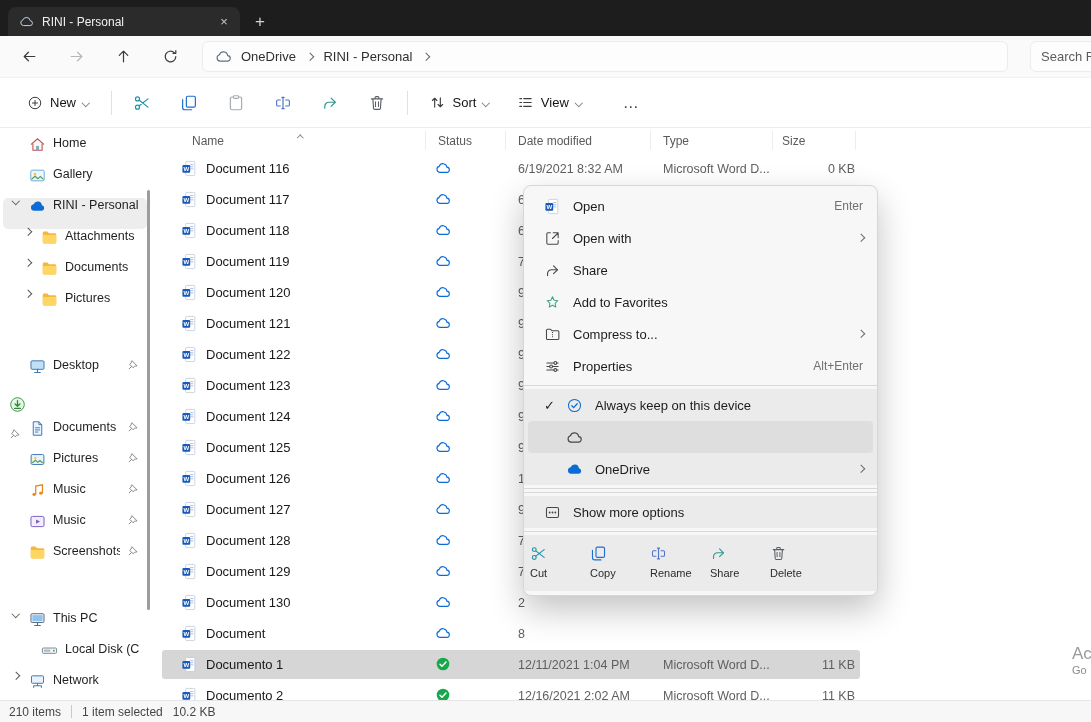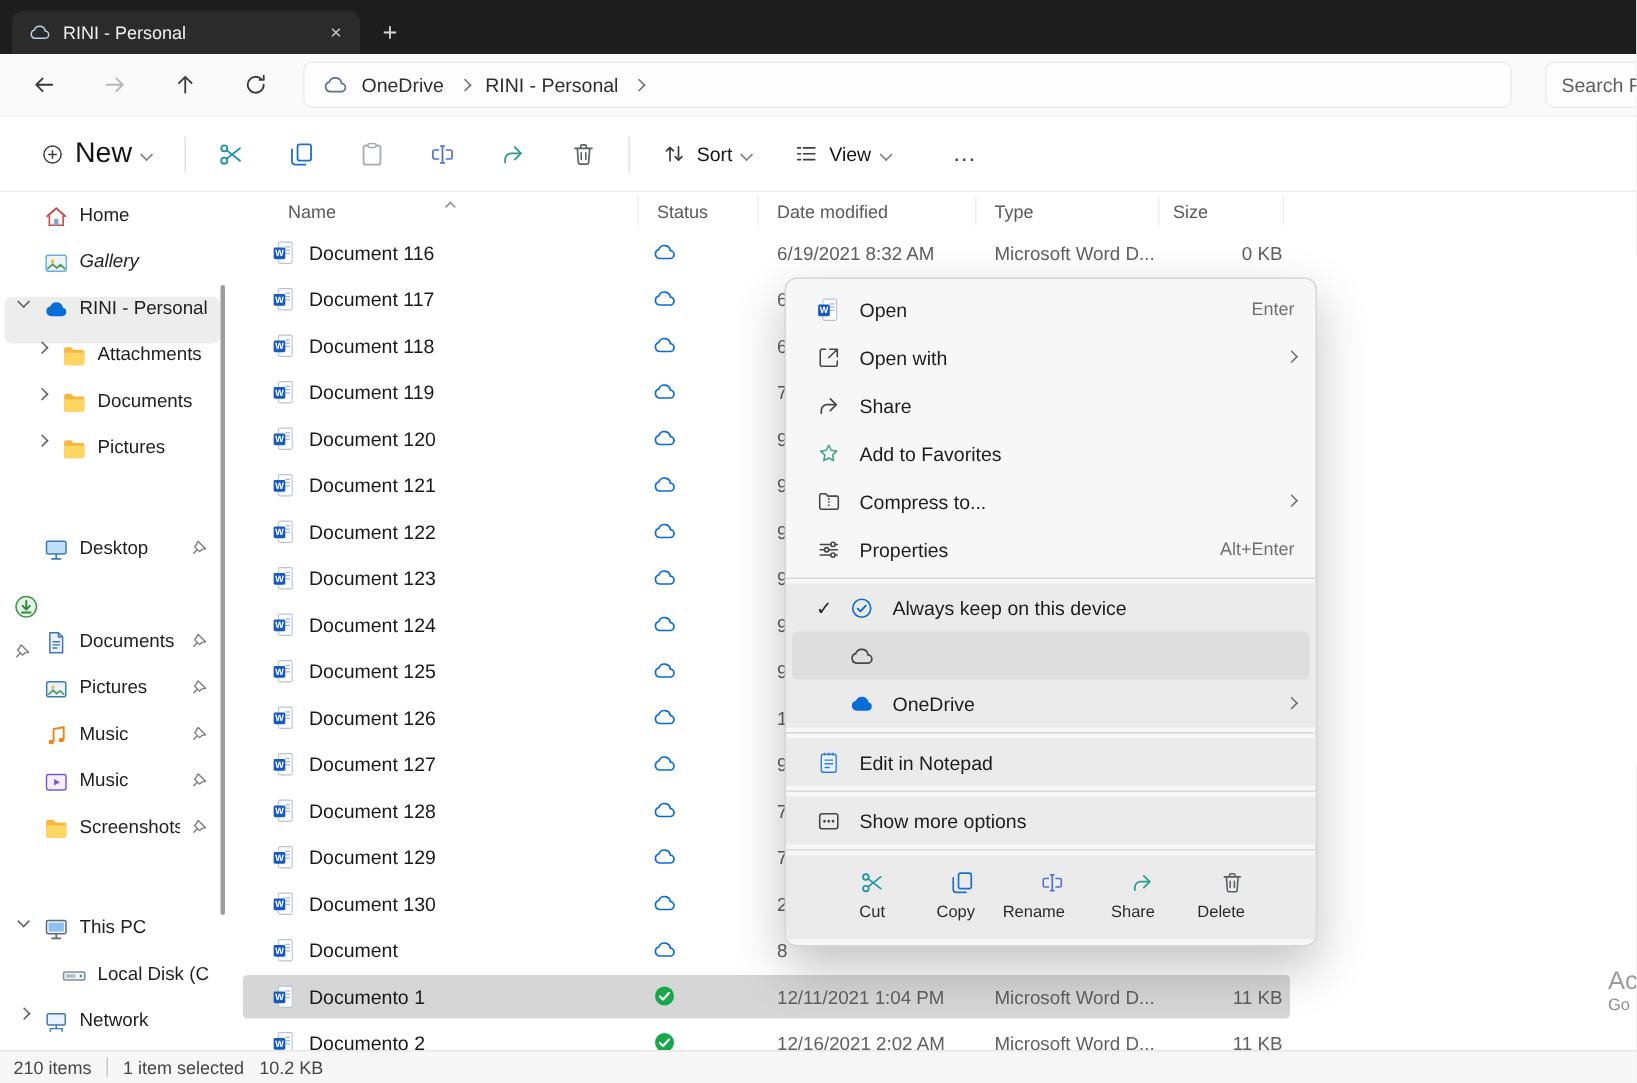--- a/index.html
+++ b/index.html
@@ -34,21 +34,21 @@
   .addressbar .icon{width:17px;height:17px;color:#5f7287}
   .crumb{white-space:nowrap}
   .bc-chev{color:#6a6a6a;display:inline-flex;padding:0 2px}
   .searchbox{position:absolute;left:1030px;top:5px;height:31px;width:140px;background:#fdfdfd;
              border:1px solid #ececec;border-radius:6px;display:flex;align-items:center;padding:0 10px;
              font-size:13px;color:#5c5c5c;white-space:nowrap;overflow:hidden}
 
   
   .toolbar{position:absolute;top:78px;left:0;width:100%;height:50px;background:#fff;border-bottom:1px solid #ececec;
            display:flex;align-items:center;padding-left:16px}
-  .tb-new{display:flex;align-items:center;gap:7px;padding:7px 11px;border-radius:5px;font-size:19px;color:#141414}
+  .tb-new{display:flex;align-items:center;gap:7px;padding:7px 11px;border-radius:5px;font-size:13px;color:#141414}
   .tb-new .icon{color:#3d3d3d}
   .tb-chev{color:#7a7a7a;display:inline-flex}
   .tb-sep{width:1px;height:24px;background:#e1e1e1;margin:0 11px}
   #tb-actions{display:flex;align-items:center;gap:9px}
   .tb-btn{width:38px;height:34px;display:flex;align-items:center;justify-content:center;border-radius:5px}
   .tb-btn .icon{width:18px;height:18px}
   .tb-drop{display:flex;align-items:center;gap:7px;padding:7px 10px;border-radius:5px;font-size:13px;color:#141414;margin-right:8px}
   .tb-drop .icon{width:17px;height:17px;color:#3d3d3d}
   .tb-more{width:36px;height:34px;display:flex;align-items:center;justify-content:center;color:#3d3d3d;
            font-size:16px;letter-spacing:1px;margin-left:14px}
@@ -90,21 +90,21 @@
   .menu-section.tinted{background:#ebebeb}
   .menu-item{height:32px;display:flex;align-items:center;gap:12px;padding:0 14px 0 20px}
   .menu-item .icon{width:17px;height:17px;color:#474747}
   .mi-label{flex:1;white-space:nowrap}
   .mi-right{color:#707070;font-size:12px;display:flex;align-items:center}
   .mi-right .chev{color:#6d6d6d}
   .menu-item.highlighted{background:#dedede;border-radius:4px;margin:0 4px;padding:0 10px 0 16px}
   .check-gutter{width:10px;flex:none;color:#262626;font-size:13px;display:flex;align-items:center}
   .menu-sep{height:1px;background:#d8d8d8;margin:3px 0}
   .quick-row{background:#ebebeb;display:flex;padding:6px 6px 8px;justify-content:flex-start}
-  .qa-btn{width:60px;display:flex;flex-direction:column;align-items:flex-end;gap:5px;padding:4px 0;border-radius:5px}
+  .qa-btn{width:60px;display:flex;flex-direction:column;align-items:flex-start;gap:5px;padding:4px 0;border-radius:5px}
   .qa-btn .icon{width:17px;height:17px}
   .qa-label{font-size:11px;color:#2b2b2b}
 
   
   .statusbar{position:absolute;left:0;right:0;bottom:0;height:22px;background:#f7f7f7;border-top:1px solid #e6e6e6;
              display:flex;align-items:center;gap:10px;padding:0 9px;font-size:12px;color:#454545}
   .sb-sep{width:1px;height:13px;background:#c9c9c9}
   .watermark{position:absolute;left:1072px;top:643px;color:#9b9b9b;line-height:1.25}
   .wm1{font-size:17px}
   .wm2{font-size:11px;color:#8d8d8d}
@@ -275,21 +275,21 @@
         <span class="chev-slot"></span>
         <span class="icon">
           <svg viewBox="0 0 24 24">
             <path d="M3.5 11.5L12 4l8.5 7.5" fill="none" stroke="#c0504d" stroke-width="1.8" stroke-linecap="round"></path>
             <path d="M5.5 10.5V20h13v-9.5" fill="#fdf6ee" stroke="#c0504d" stroke-width="1.5"></path>
             <rect x="10" y="14" width="4" height="6" fill="#79aad1"></rect>
           </svg>
         </span>
         <span class="side-label">Home</span>
       </div>
-      <div class="side-item" style="padding-left: 6px; font-style: italic;">
+      <div class="side-item" style="padding-left: 6px;">
         <span class="chev-slot"></span>
         <span class="icon">
           <svg viewBox="0 0 24 24">
             <rect x="2.5" y="4.5" width="19" height="15" rx="2" fill="#eef6fd" stroke="#6aaede" stroke-width="1.4"></rect>
             <circle cx="8.5" cy="10" r="1.8" fill="#f2c14e"></circle>
             <path d="M3.5 17.5l5-4.5 4 3.5 3.5-3 4.5 4" fill="none" stroke="#58a05c" stroke-width="1.8"></path>
           </svg>
         </span>
         <span class="side-label">Gallery</span>
       </div>
@@ -952,33 +952,20 @@
               <path d="M7.2 18h10.4a4 4 0 0 0 .7-7.9A6.2 6.2 0 0 0 6.5 8.7 4.7 4.7 0 0 0 7.2 18z" fill="#0a6cd6"></path>
             </svg>
           </span>
           <span class="mi-label">OneDrive</span>
           <span class="mi-right">
             <i class="chev right"></i>
           </span>
         </div>
       </div>
       <div class="menu-sep"></div>
-      <div class="menu-section tinted">
-        <div class="menu-item">
-          <span class="icon">
-            <svg viewBox="0 0 24 24">
-              <rect x="5" y="4" width="14" height="17" rx="2" fill="#eaf3ff" stroke="#2f7bd9" stroke-width="1.3"></rect>
-              <path d="M8 9.5h8M8 13h8M8 16.5h5" stroke="#2f7bd9" stroke-width="1.3"></path>
-              <path d="M8 2.5v3M12 2.5v3M16 2.5v3" stroke="#2f7bd9" stroke-width="1.3"></path>
-            </svg>
-          </span>
-          <span class="mi-label">Edit in Notepad</span>
-          <span class="mi-right"></span>
-        </div>
-      </div>
       <div class="menu-sep"></div>
       <div class="menu-section tinted">
         <div class="menu-item">
           <span class="icon">
             <svg viewBox="0 0 24 24">
               <rect x="3.5" y="5" width="17" height="14" rx="2" fill="none" stroke="currentColor" stroke-width="1.5"></rect>
               <path d="M8 12h.01M12 12h.01M16 12h.01" stroke="currentColor" stroke-width="2.6" stroke-linecap="round"></path>
             </svg>
           </span>
           <span class="mi-label">Show more options</span>

